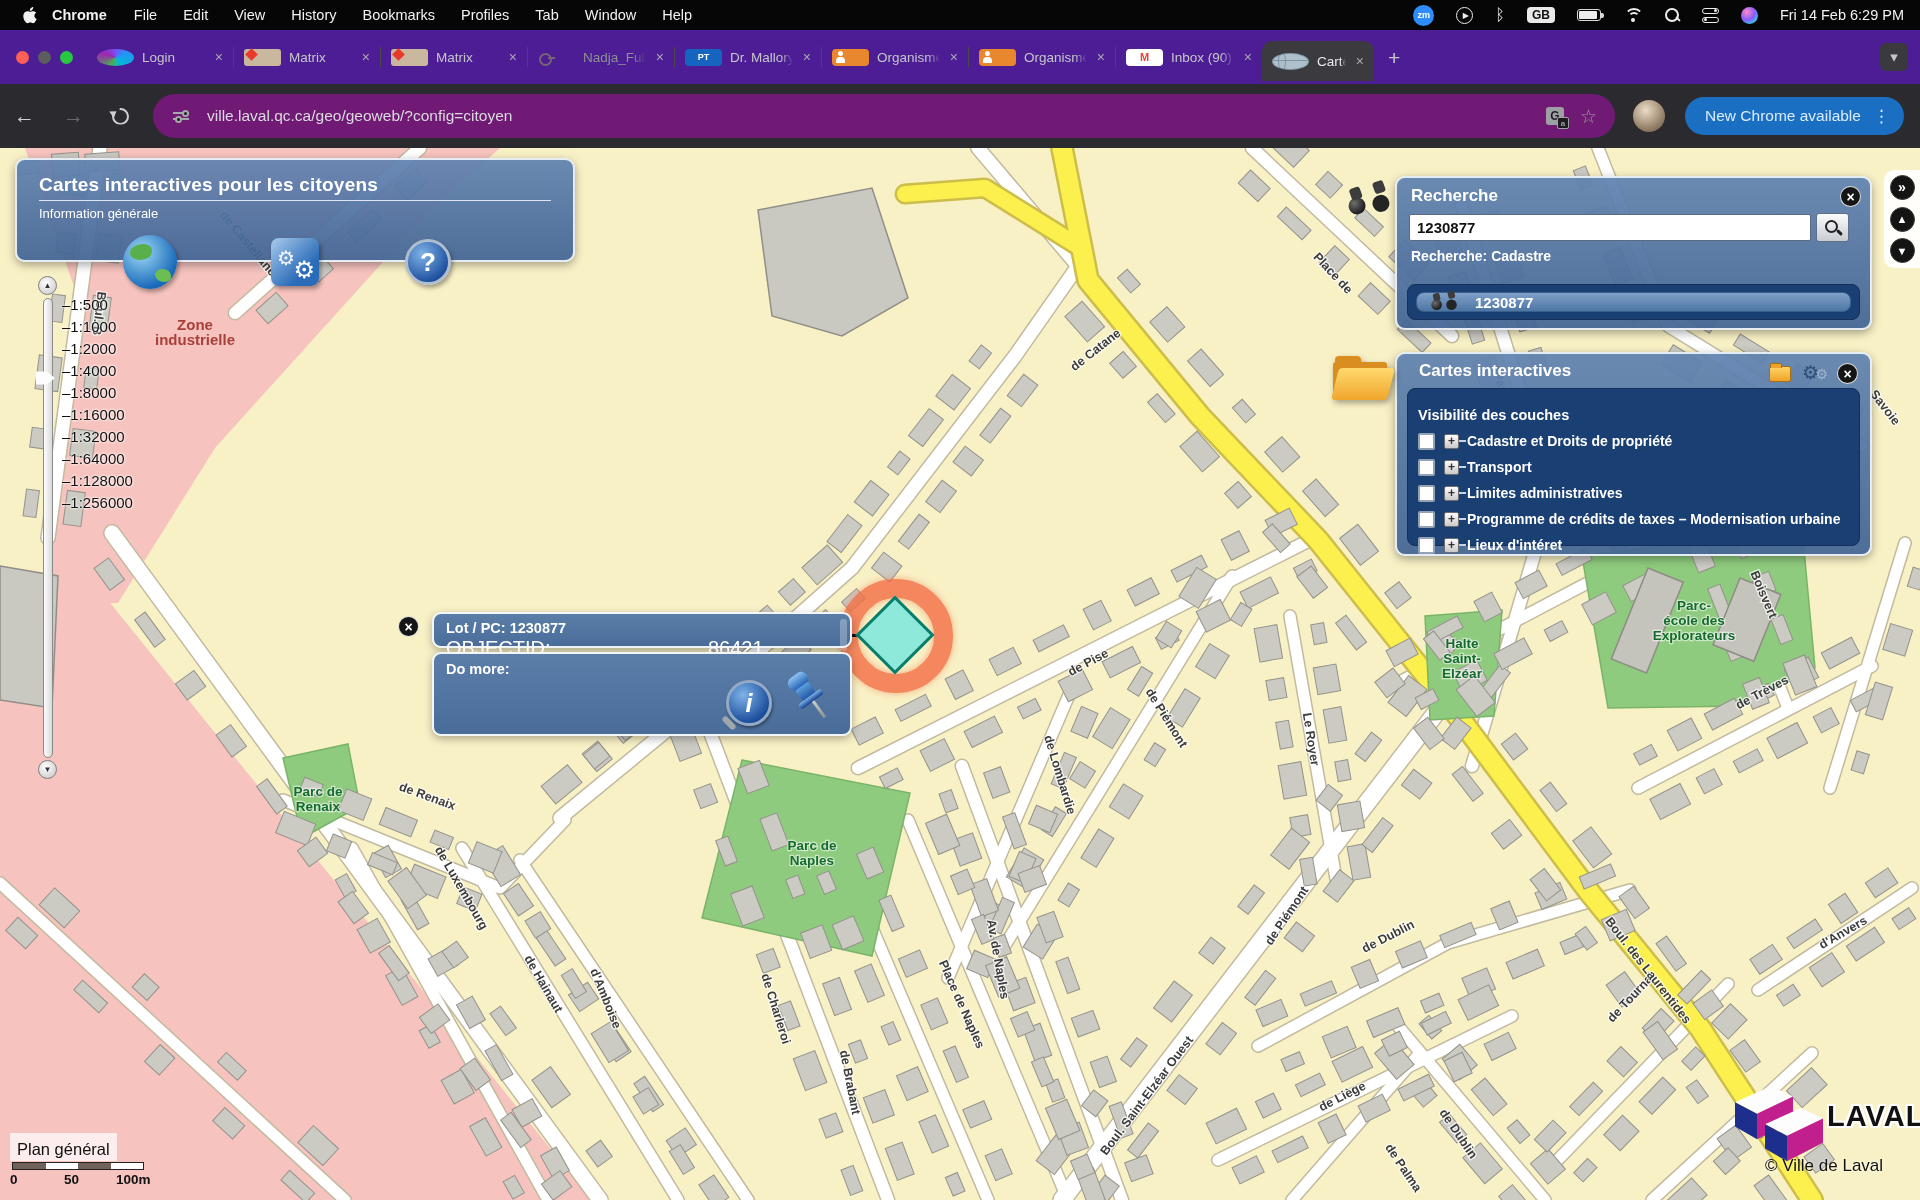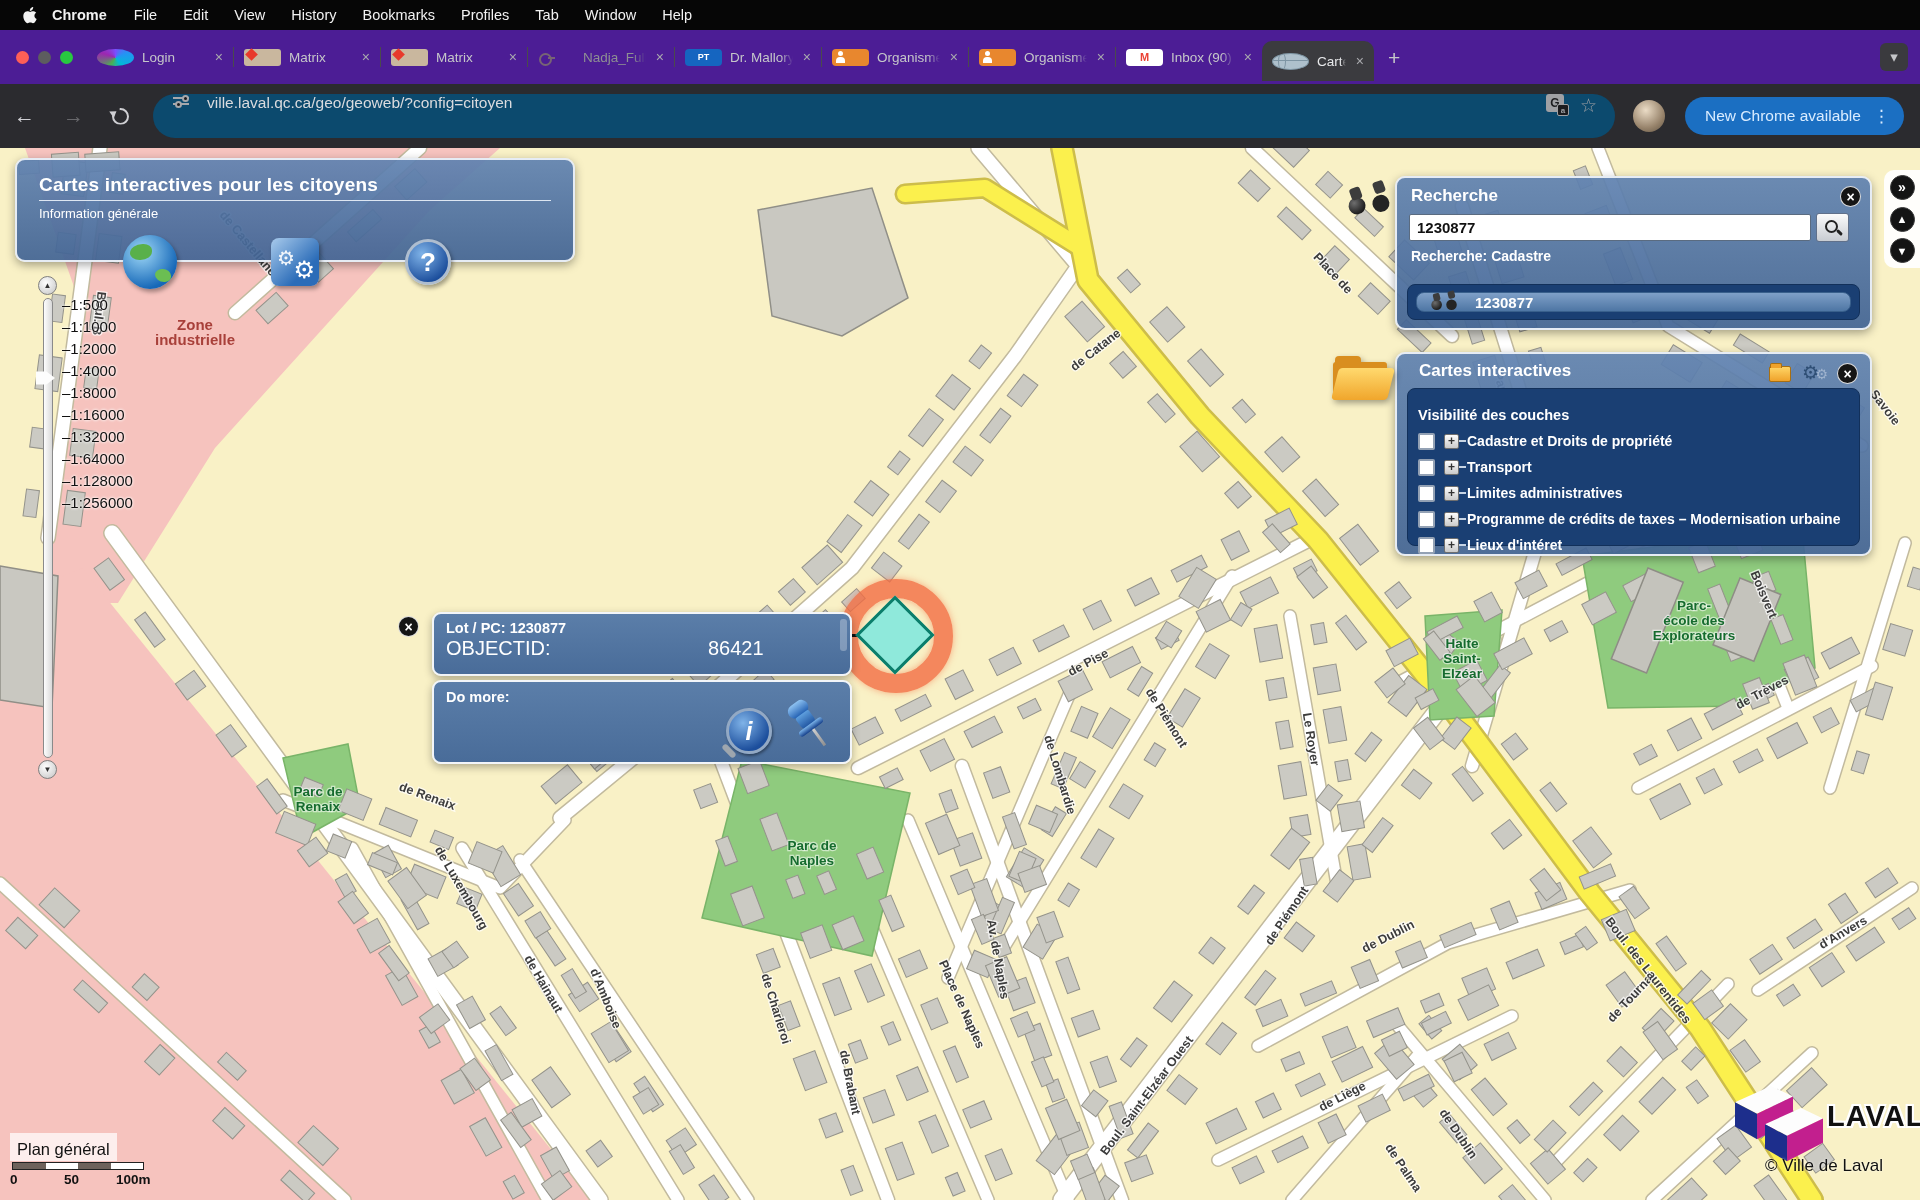--- a/index.html
+++ b/index.html
@@ -63,21 +63,21 @@
   .newtab{color:#C5C6C9;font-size:21px;padding:0 14px;line-height:1}
   .tabchev{margin-left:auto;margin-right:12px;color:#C5C6C9;font-size:15px;width:28px;height:28px;display:flex;align-items:center;justify-content:center;border-radius:6px;background:#3A3A3E}
 
   
   #toolbar{position:absolute;left:0;top:84px;width:1920px;height:64px;background:#2B2B2F;display:flex;align-items:center;z-index:50}
   .navbtn{font-size:21px;color:#CFCFD3;padding:0 14px}
   .navbtn.dim{color:#68686C}
   .reload{position:relative;width:17px;height:17px;margin:0 14px}
   .reload::before{content:"";position:absolute;inset:0;border:2px solid #CFCFD3;border-radius:50%;clip-path:polygon(0 0,100% 0,100% 100%,0 100%,0 28%,45% 28%,45% 0)}
   .reload::after{content:"";position:absolute;left:-1px;top:1px;border-left:6px solid #CFCFD3;border-top:4px solid transparent;border-bottom:4px solid transparent;transform:rotate(-35deg)}
-  .omnibox{position:relative;margin-left:10px;width:1462px;height:44px;background:#0c4a6e;border-radius:22px;display:flex;align-items:flex-start}
+  .omnibox{position:relative;margin-left:10px;width:1462px;height:44px;background:#701a75;border-radius:22px;display:flex;align-items:center}
   .tune{position:relative;width:16px;height:14px;margin-left:20px;flex:none;
     background:linear-gradient(#A6A7AB,#A6A7AB) 0 3px/16px 2px no-repeat,linear-gradient(#A6A7AB,#A6A7AB) 0 9px/16px 2px no-repeat}
   .tune::before{content:"";position:absolute;left:9px;top:0.5px;width:3px;height:3px;border-radius:50%;background:#1C1C1F;border:2px solid #A6A7AB}
   .tune::after{content:"";position:absolute;left:2px;top:6.5px;width:3px;height:3px;border-radius:50%;background:#1C1C1F;border:2px solid #A6A7AB}
   .url{margin-left:18px;color:#DADBDE;font-size:15.5px;white-space:nowrap;overflow:hidden;flex:1}
   .gtrans{position:relative;width:18px;height:18px;margin-right:16px;flex:none;background:#9FA0A4;border-radius:3px;color:#1C1C1F;font-size:12px;font-weight:bold;display:flex;align-items:center;justify-content:center}
   .gtrans::after{content:"a";position:absolute;right:-5px;bottom:-4px;background:#1C1C1F;border:1.4px solid #9FA0A4;color:#9FA0A4;font-size:8px;font-weight:bold;width:10px;height:10px;border-radius:2px;display:flex;align-items:center;justify-content:center}
   .star{color:#9FA0A4;font-size:19px;margin-right:18px}
   .avatar{width:32px;height:32px;border-radius:50%;margin-left:18px;background:radial-gradient(circle at 40% 32%,#EBDCC6,#96826A 62%,#5E5242);flex:none}
   .updbtn{margin-left:20px;height:38px;border-radius:19px;background:#1B6FC2;color:#D9ECFF;font-size:15.5px;display:flex;align-items:center;gap:12px;padding:0 14px 0 20px;white-space:nowrap}
@@ -165,21 +165,21 @@
   .gears .g1{position:absolute;left:0;top:-3px;color:#2E4E74;font-size:19px}
   .gears .g2{position:absolute;right:-2px;top:2px;color:#9FB3CE;font-size:14px}
   #bigfolder{position:absolute;left:1333px;top:208px;width:60px;height:48px;z-index:6;filter:drop-shadow(2px 3px 3px rgba(0,0,0,.35))}
   #bigfolder::before{content:"";position:absolute;left:2px;top:0;width:26px;height:10px;background:#D98E1F;border-radius:4px 4px 0 0}
   #bigfolder i{position:absolute;left:0;top:6px;right:6px;bottom:8px;background:#D98E1F;border-radius:3px}
   #bigfolder::after{content:"";position:absolute;left:2px;top:12px;width:56px;height:32px;background:linear-gradient(180deg,#FFD96E,#F0A62C);border-radius:4px;transform:skewX(-14deg)}
 
   
   #popup{position:absolute;left:432px;top:464px;width:420px;z-index:6}
   .pbox{position:relative;background:linear-gradient(180deg,#5B7EA9,#496C99);border:2px solid #F2F5F9;border-radius:9px;color:#fff;box-shadow:0 3px 8px rgba(0,0,0,.3)}
-  #pbox1{height:64px;padding:6px 12px 0}
+  #pbox1{height:36px;padding:6px 12px 0}
   #pbox1 .ttl{font-size:14.5px;font-weight:bold}
   #pbox1 .frow{position:relative;font-size:20px;margin-top:1px}
   #pbox1 .fval{position:absolute;left:262px;top:0}
   #pbox1 .nub{position:absolute;right:3px;top:5px;width:7px;height:32px;background:rgba(255,255,255,.28);border-radius:3px}
   #pbox2{margin-top:4px;height:84px;padding:7px 12px}
   #pbox2 .ttl{font-size:14.5px;font-weight:bold}
   #popupclose{left:-34px;top:4px}
   .infoic{position:absolute;right:78px;bottom:8px;width:46px;height:46px;border-radius:50%;background:radial-gradient(circle at 35% 30%,#7FB3E8,#1C4E9C 72%);border:3px solid #93A9C4;color:#fff;font-size:25px;font-weight:bold;font-style:italic;display:flex;align-items:center;justify-content:center;box-shadow:1px 2px 3px rgba(0,0,0,.4)}
   .infoic::after{content:"";position:absolute;left:-8px;bottom:-3px;width:16px;height:6px;background:#9EA6AE;border-radius:3px;transform:rotate(45deg)}
   .pin{position:absolute;right:14px;bottom:6px;width:50px;height:58px;transform:rotate(-36deg)}
@@ -221,20 +221,39 @@
   <span class="mb-item bold">Chrome</span>
   <span class="mb-item">File</span>
   <span class="mb-item">Edit</span>
   <span class="mb-item">View</span>
   <span class="mb-item">History</span>
   <span class="mb-item">Bookmarks</span>
   <span class="mb-item">Profiles</span>
   <span class="mb-item">Tab</span>
   <span class="mb-item">Window</span>
   <span class="mb-item">Help</span>
+  <div class="mb-right">
+    <span class="zmb">zm</span>
+    <span class="playc">▶</span>
+    <span class="btg">ᛒ</span>
+    <span class="kbbadge">GB</span>
+    <span class="battery">
+        <i></i>
+      </span>
+    <span class="wifi">
+        <i></i>
+      </span>
+    <span class="mbsearch"></span>
+    <span class="ccics">
+        <i></i>
+        <i></i>
+      </span>
+    <span class="siri"></span>
+    <span class="clock">Fri 14 Feb  6:29 PM</span>
+  </div>
 </div>
 
 <div id="tabstrip">
   <div class="lights">
     <span class="l-red"></span>
     <span class="l-mid"></span>
     <span class="l-grn"></span>
   </div>
   <div class="tabs">
     <div class="tab">

